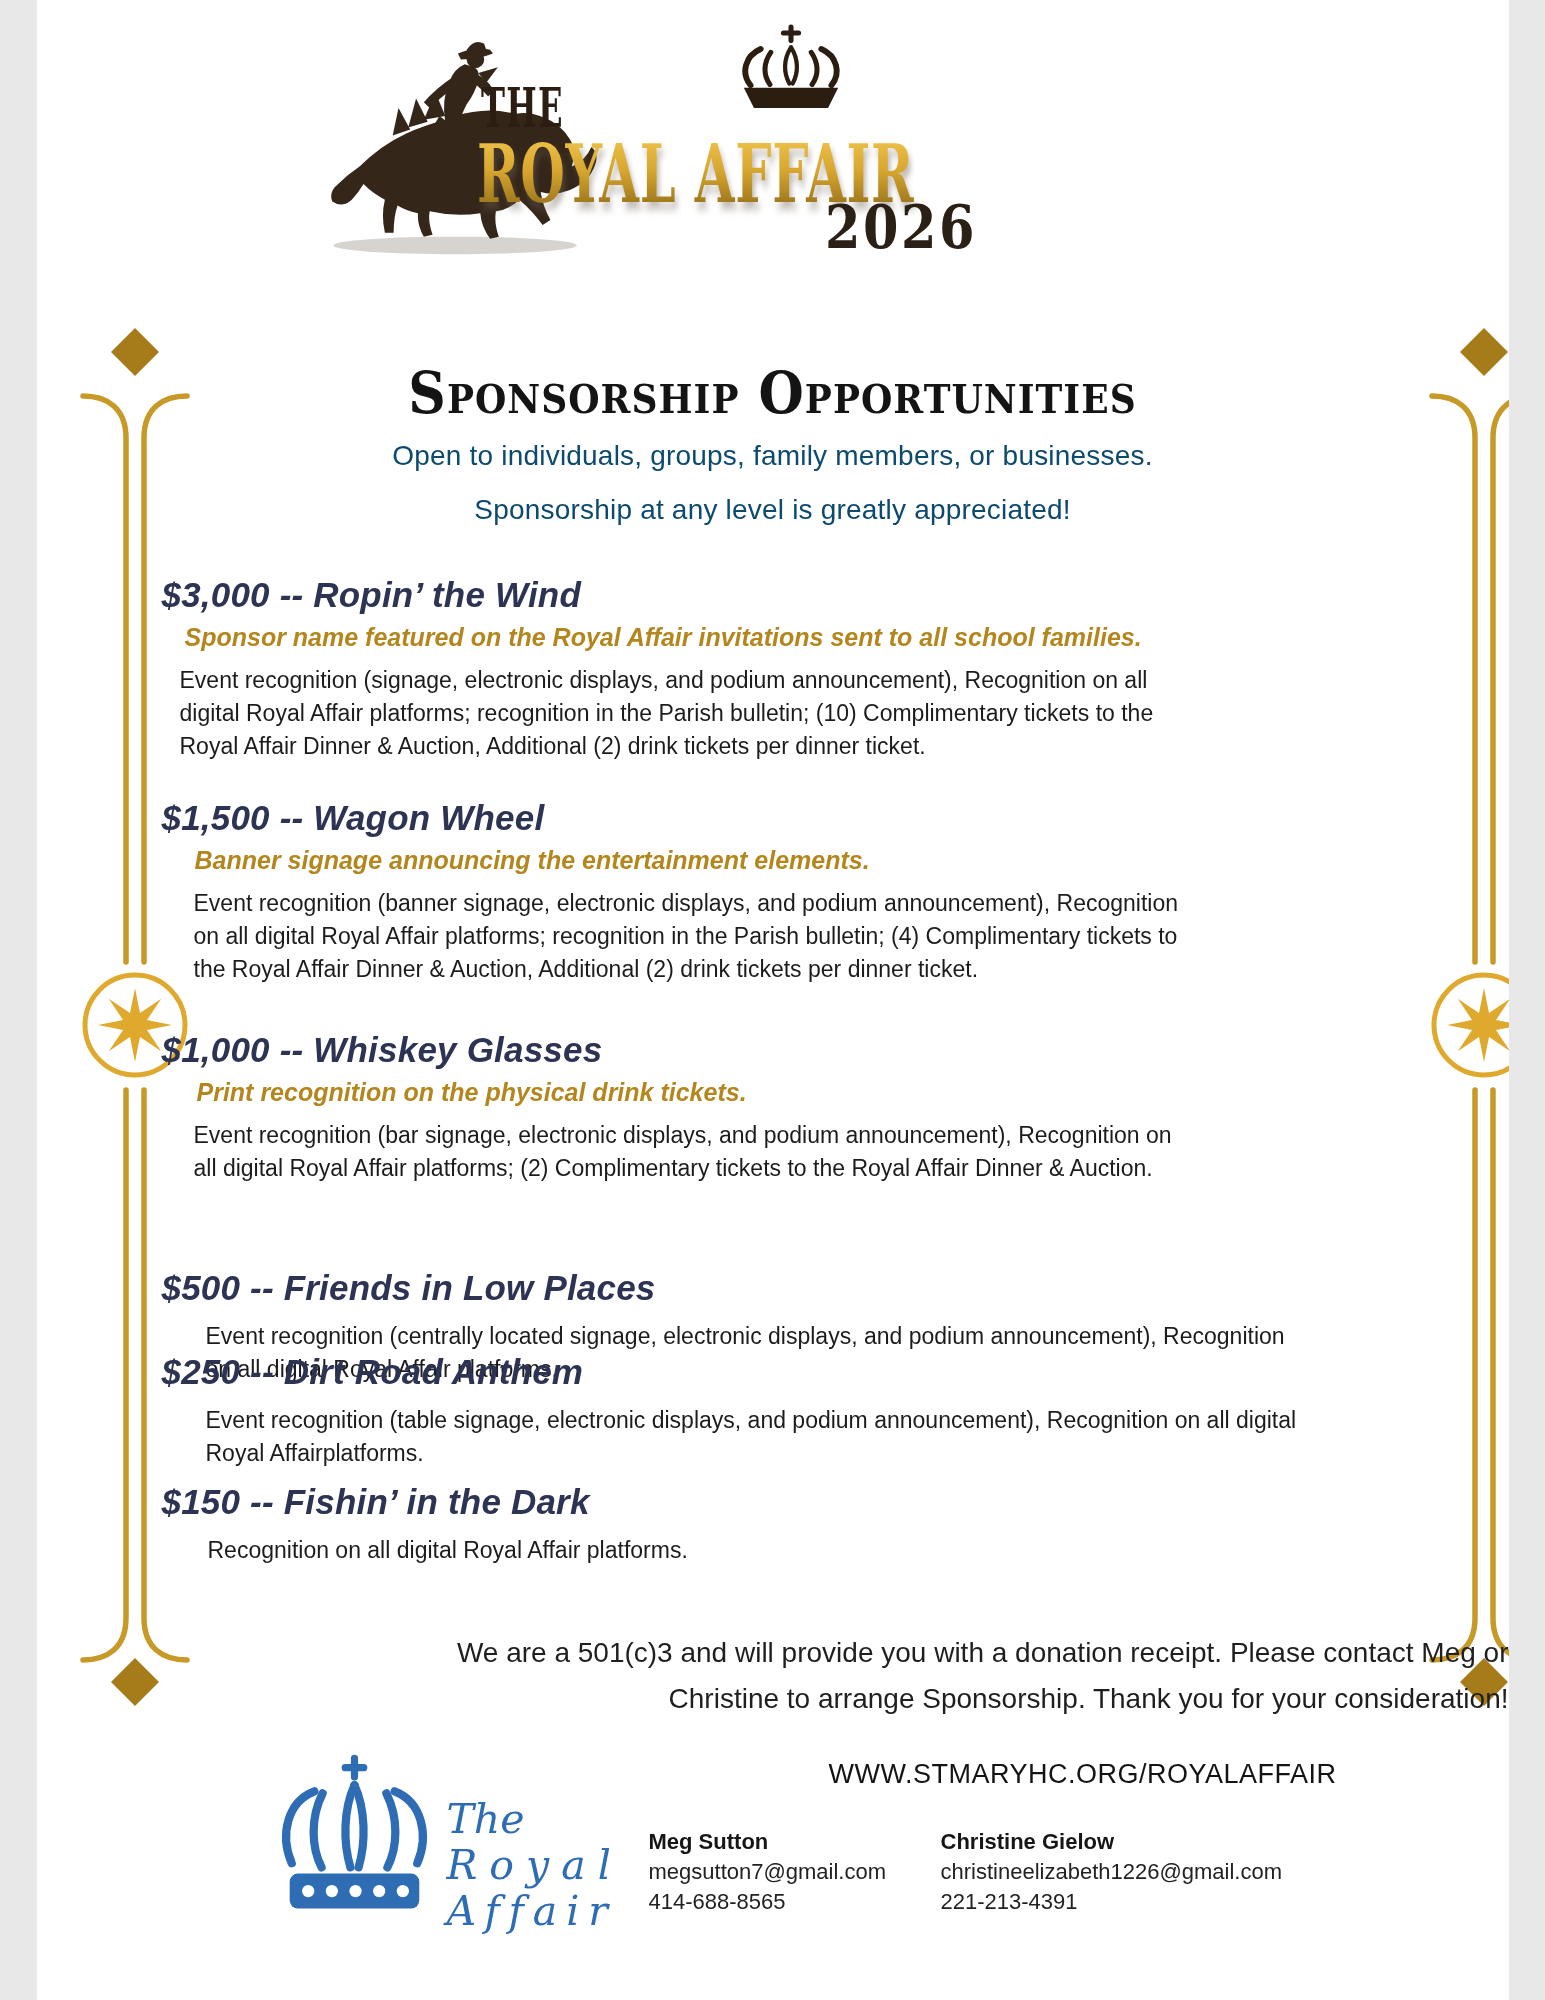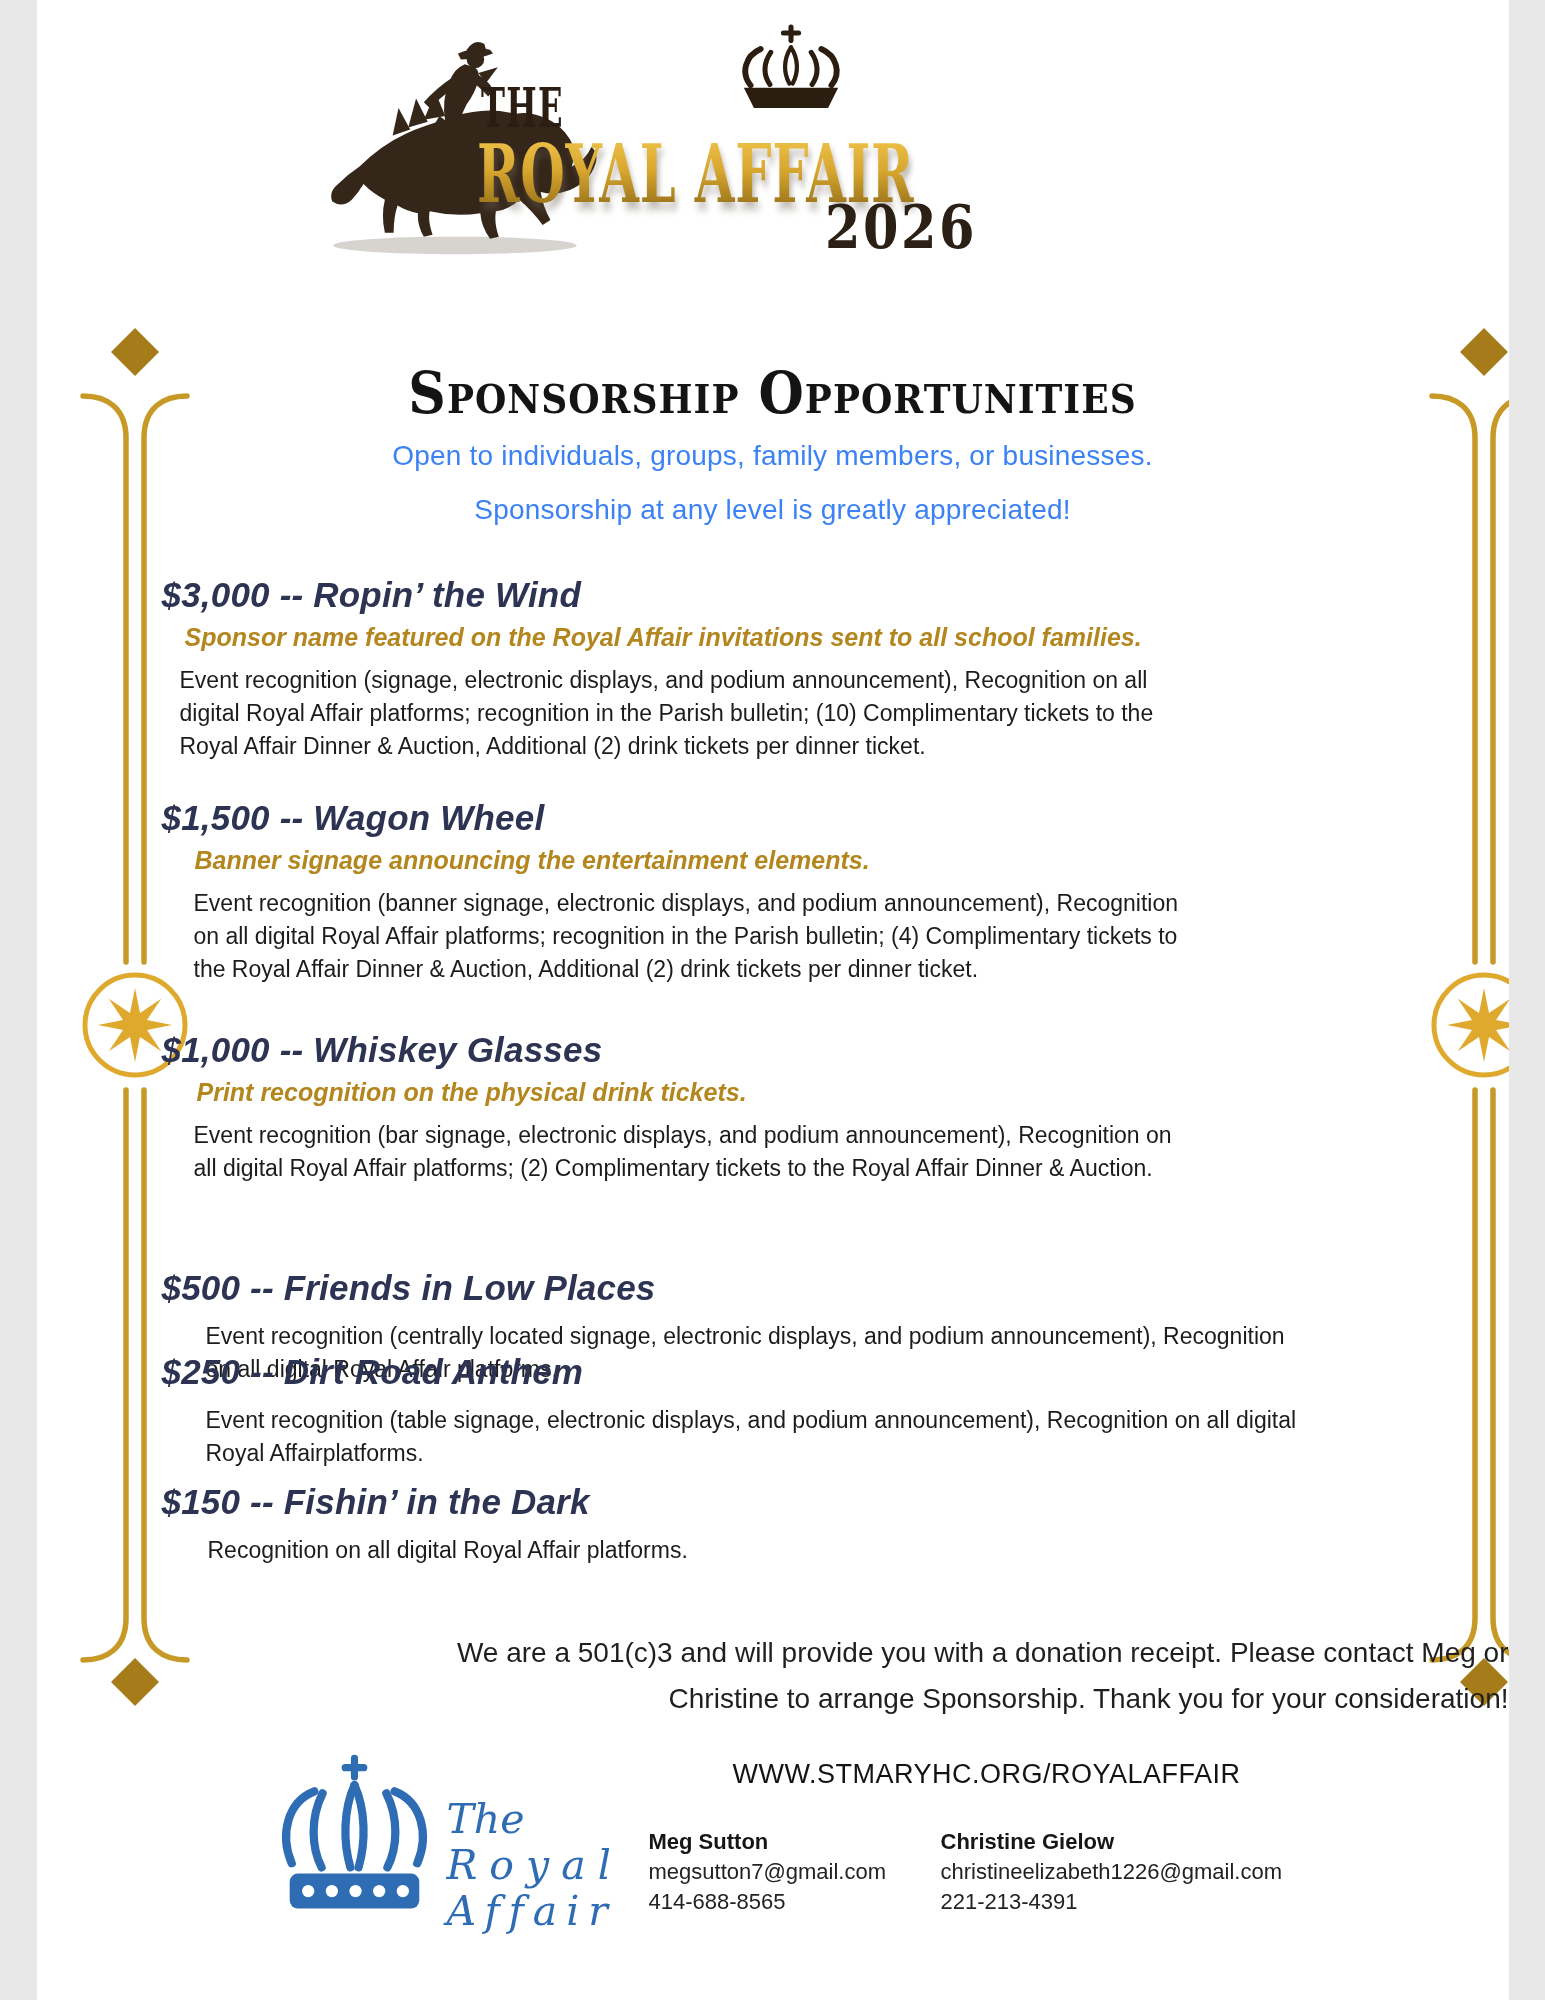--- a/index.html
+++ b/index.html
@@ -25,21 +25,21 @@
   
   .ornament{position:absolute;top:322px}
   .orn-left{left:18px}
   .orn-right{left:1367px}
 
   
   .page-title{position:absolute;top:362px;left:0;right:0;margin:0;text-align:center;
               font-family:"DejaVu Serif",serif;font-variant:small-caps;font-weight:700;
               font-size:52px;color:#141414;letter-spacing:1px;transform:scaleY(1.1)}
   .subtitle{position:absolute;left:0;right:0;margin:0;text-align:center;
-            font-size:28px;color:#3b82f6;font-weight:400;letter-spacing:.2px}
+            font-size:28px;color:#0c4a6e;font-weight:400;letter-spacing:.2px}
   .sub1{top:440px}
   .sub2{top:494px}
 
   
   .tier{position:absolute;left:125px;width:1370px}
   .t1{top:575px}.t2{top:798px}.t3{top:1030px}.t4{top:1268px}.t5{top:1352px}.t6{top:1482px}
   .tier-head{margin:0;font-style:italic;font-weight:700;font-size:35px;
              color:#2d3352;letter-spacing:.2px}
   .tier-gold{margin:8px 0 0;font-style:italic;font-weight:700;font-size:25px;color:#b3861e}
   .tier-desc{margin:12px 0 0;font-size:23px;line-height:33px;color:#1c1c1c;white-space:pre-line}
@@ -52,21 +52,21 @@
            font-size:28px;line-height:46px;color:#1f1f1f;white-space:pre-line}
 
   
   .crown-blue-svg{position:absolute;left:228px;top:1752px;width:180px;height:165px}
   .blue-logo-text{position:absolute;left:410px;top:1796px;color:#2e6cb4;
                   font-family:"DejaVu Serif",serif;font-style:italic;font-size:41px;
                   line-height:46px}
   .blue-line2{letter-spacing:12px}
   .blue-line3{letter-spacing:9px}
   .footer-right{position:absolute;left:600px;top:1756px;width:700px}
-  .footer-link{margin:0;text-align:center;font-size:27px;line-height:37px;
+  .footer-link{margin:0;text-align:right;font-size:27px;line-height:37px;
                font-weight:500;letter-spacing:.5px;color:#141414}
   .contacts{display:flex;margin-top:34px}
   .contact-col1{margin-left:12px;width:292px}
   .contact-name{margin:0;font-weight:700;font-size:22px;line-height:30px;color:#161616}
   .contact-line{margin:0;font-size:22px;line-height:30px;color:#222222}
 </style>
 </head>
 <body>
 
 <div class="page">

